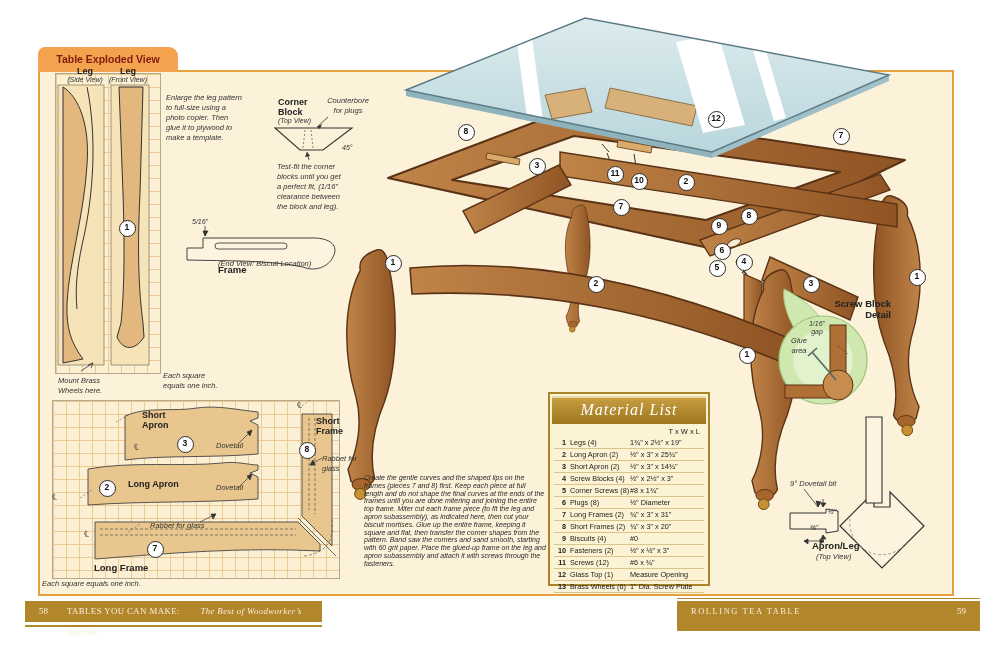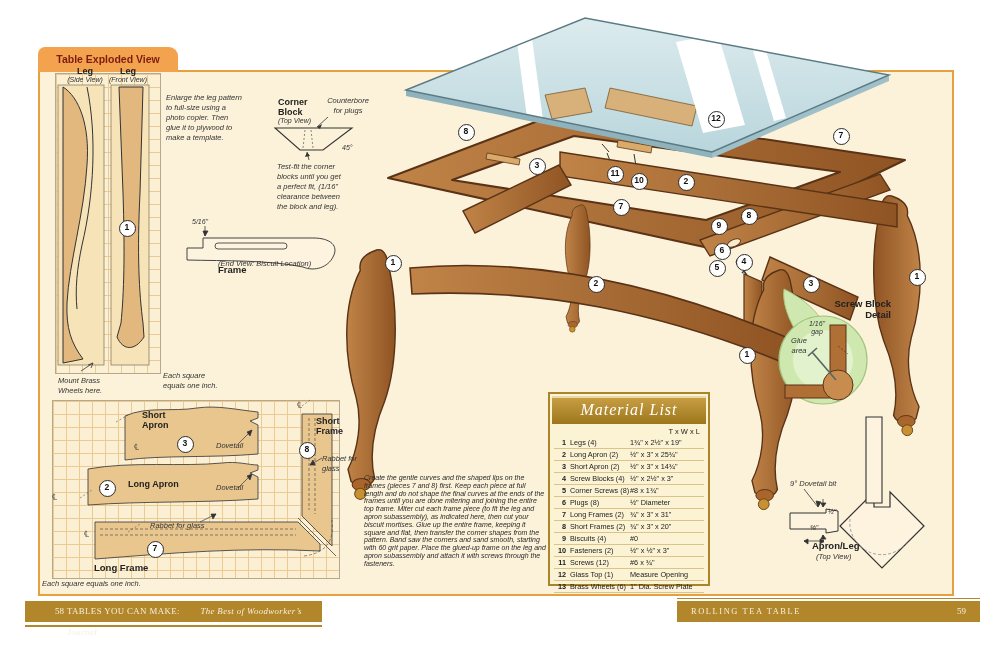--- a/index.html
+++ b/index.html
@@ -47,24 +47,24 @@
   .ml-num{position:absolute;left:0;width:12px;text-align:right;font-weight:bold;}
   .ml-name{position:absolute;left:16px;}
   .ml-dims{position:absolute;left:76px;}
   
   .callout{position:absolute;width:17px;height:17px;border-radius:50%;background:#fff;
            border:1.6px solid #2b2b2b;box-sizing:border-box;z-index:9;
            font-weight:bold;font-size:8.6px;line-height:13.5px;text-align:center;color:#111;}
   
   .gbar{background:#b2862b;color:#f7efd9;font-family:"Liberation Serif",serif;z-index:4;}
   #fbar-l{left:25px;top:601px;width:297px;height:21px;}
-  #fbar-r{left:677px;top:601px;width:303px;height:21px;}
+  #fbar-r{left:677px;top:601px;width:303px;height:30px;}
   .grule{background:#b2862b;height:1.5px;z-index:4;}
   #fbar-l span,#fbar-l em{line-height:21px;}
-  #fl-num{position:absolute;left:30px;font-size:9px;}
+  #fl-num{position:absolute;left:14px;font-size:9px;}
   #fl-title{position:absolute;left:42px;font-size:8.8px;letter-spacing:.4px;}
   #fl-title em{font-style:italic;margin-left:18px;}
   #fr-title{position:absolute;left:14px;line-height:21px;font-size:8.4px;letter-spacing:1.6px;}
   #fr-num{position:absolute;right:14px;line-height:21px;font-size:9px;}
 </style>
 </head>
 <body>
 
 <div id="page">
 

